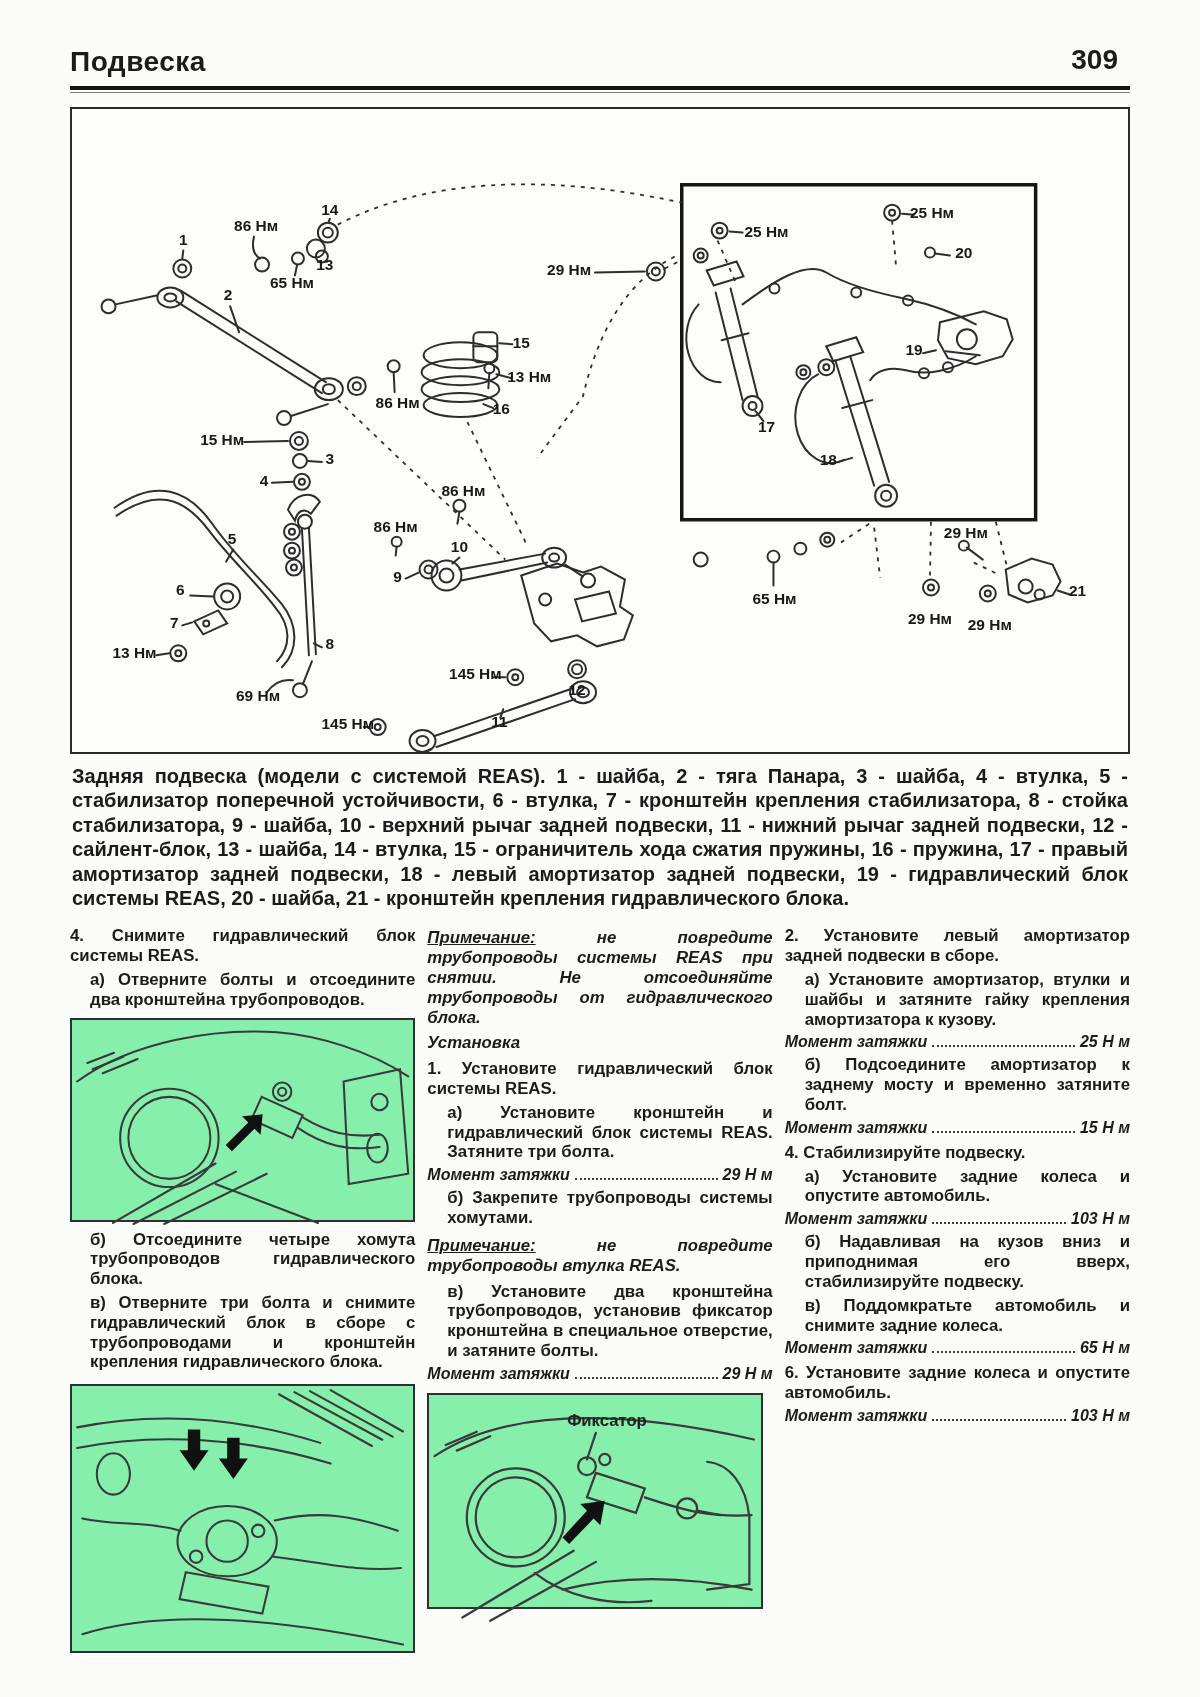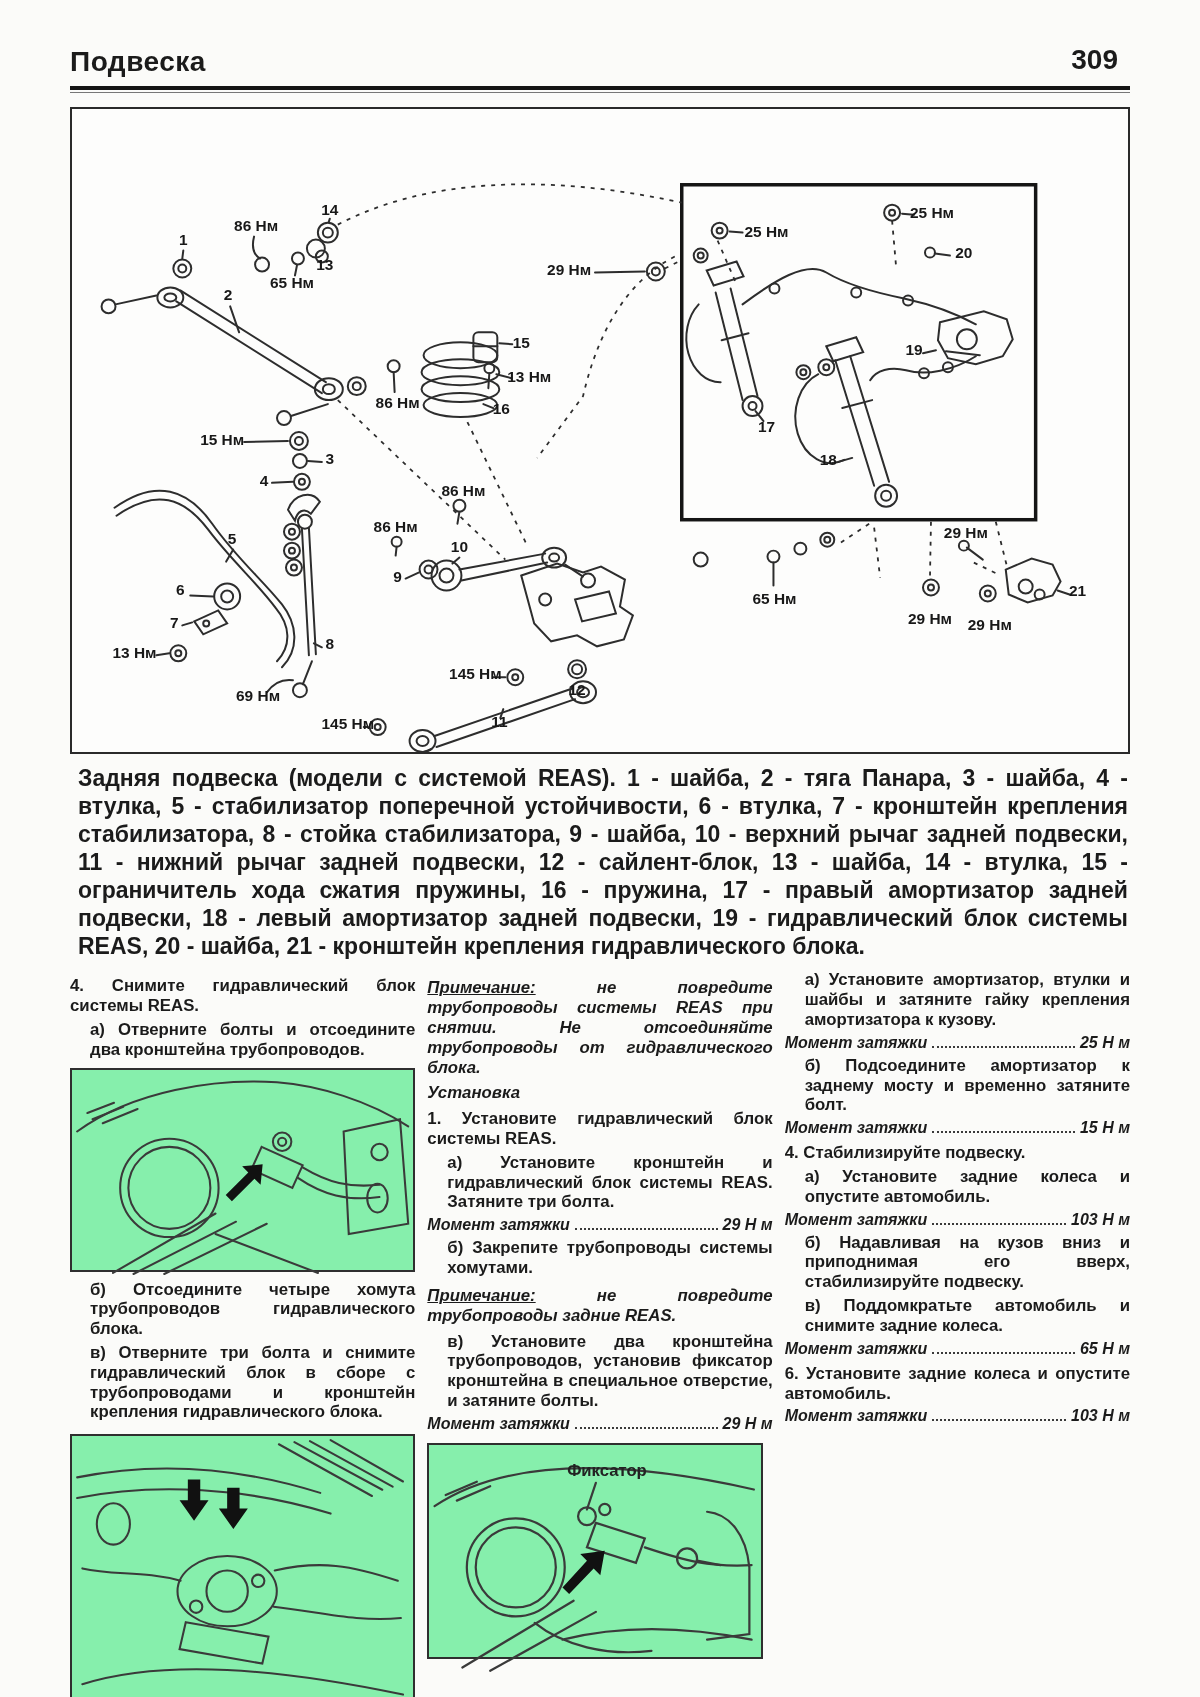--- a/index.html
+++ b/index.html
@@ -37,22 +37,22 @@
     font-family:"Liberation Sans", sans-serif;
     font-size:15.5px;font-weight:700;fill:#181818;text-anchor:middle;
   }
   .sketch-label{
     font-family:"Liberation Sans", sans-serif;
     font-size:15px;font-weight:700;fill:#222;text-anchor:middle;
   }
 
   
   .caption{
-    margin:10px 2px 6px 8px;
-    font-size:23px;font-weight:700;line-height:1.22;
+    margin:10px 2px 6px 2px;
+    font-size:20px;font-weight:700;line-height:1.22;
     text-align:justify;
   }
 
   
   .cols{display:flex;gap:12px;margin-top:10px;}
   .col{flex:1;min-width:0;}
   .col p{margin:0 0 4px 0;font-size:16.8px;font-weight:700;line-height:1.18;text-align:justify;}
   .col p.step{margin-top:6px;}
   .col p.sub{padding-left:20px;}
   .note{font-style:italic;margin:8px 0 6px 0 !important;}
@@ -437,21 +437,21 @@
       <p class="note"><span class="np">Примечание:</span><span> не повредите трубопроводы системы REAS при снятии. Не отсоединяйте трубопроводы от гидравлического блока.</span></p>
       <p class="hdg">Установка</p>
       <p class="step">1. Установите гидравлический блок системы REAS.</p>
       <p class="sub">а) Установите кронштейн и гидравлический блок системы REAS. Затяните три болта.</p>
       <div class="torque">
         <span>Момент затяжки</span>
         <span class="fill"></span>
         <span class="val">29 Н м</span>
       </div>
       <p class="sub">б) Закрепите трубопроводы системы хомутами.</p>
-      <p class="note"><span class="np">Примечание:</span><span> не повредите трубопроводы задние REAS.</span></p>
+      <p class="note"><span class="np">Примечание:</span><span> не повредите трубопроводы втулка REAS.</span></p>
       <p class="sub">в) Установите два кронштейна трубопроводов, установив фиксатор кронштейна в специальное отверстие, и затяните болты.</p>
       <div class="torque">
         <span>Момент затяжки</span>
         <span class="fill"></span>
         <span class="val">29 Н м</span>
       </div>
 
       <div class="photo ph3">
         <svg viewBox="0 0 298 212">
           <g stroke="#3a3a3a" stroke-width="2" fill="none" stroke-linecap="round">
@@ -470,20 +470,21 @@
             <path d="M30,200 L130,140 M55,203 L150,150"></path>
             <path d="M95,160 C120,180 160,190 200,185 M120,175 C180,160 240,165 290,175"></path>
           </g>
           <polygon points="120,128 142,104 136,98 158,95 154,117 148,111 126,134" fill="#111"></polygon>
           <text class="sketch-label" x="160" y="28">Фиксатор</text>
         </svg>
       </div>
     </div>
 
     <div class="col">
+      <p class="step">2. Установите левый амортизатор задней подвески в сборе.</p>
       <p class="sub">а) Установите амортизатор, втулки и шайбы и затяните гайку крепления амортизатора к кузову.</p>
       <div class="torque">
         <span>Момент затяжки</span>
         <span class="fill"></span>
         <span class="val">25 Н м</span>
       </div>
       <p class="sub">б) Подсоедините амортизатор к заднему мосту и временно затяните болт.</p>
       <div class="torque">
         <span>Момент затяжки</span>
         <span class="fill"></span>

